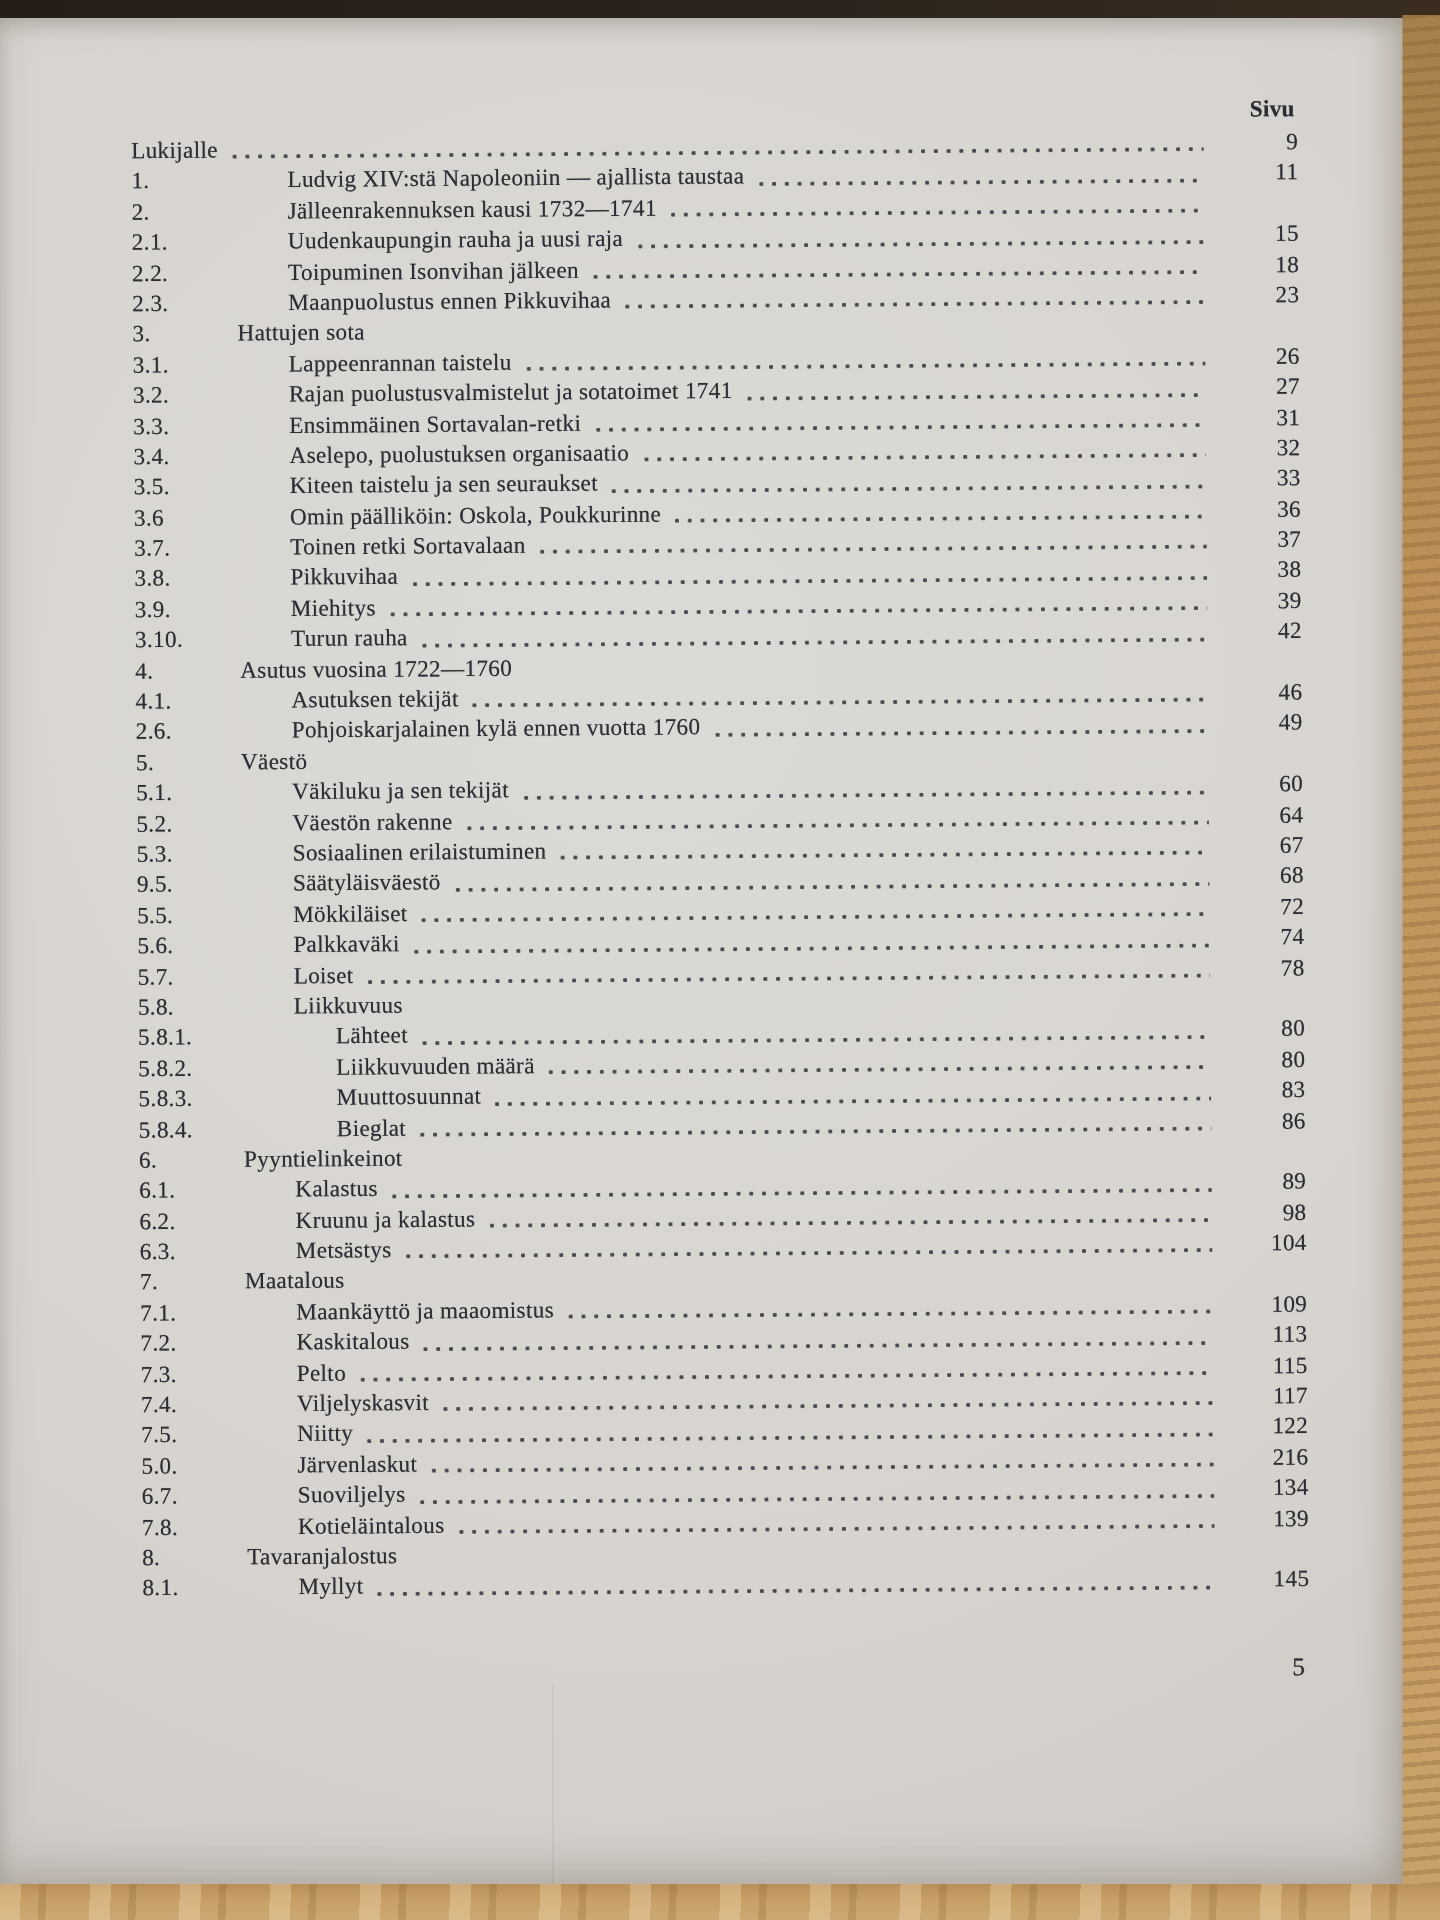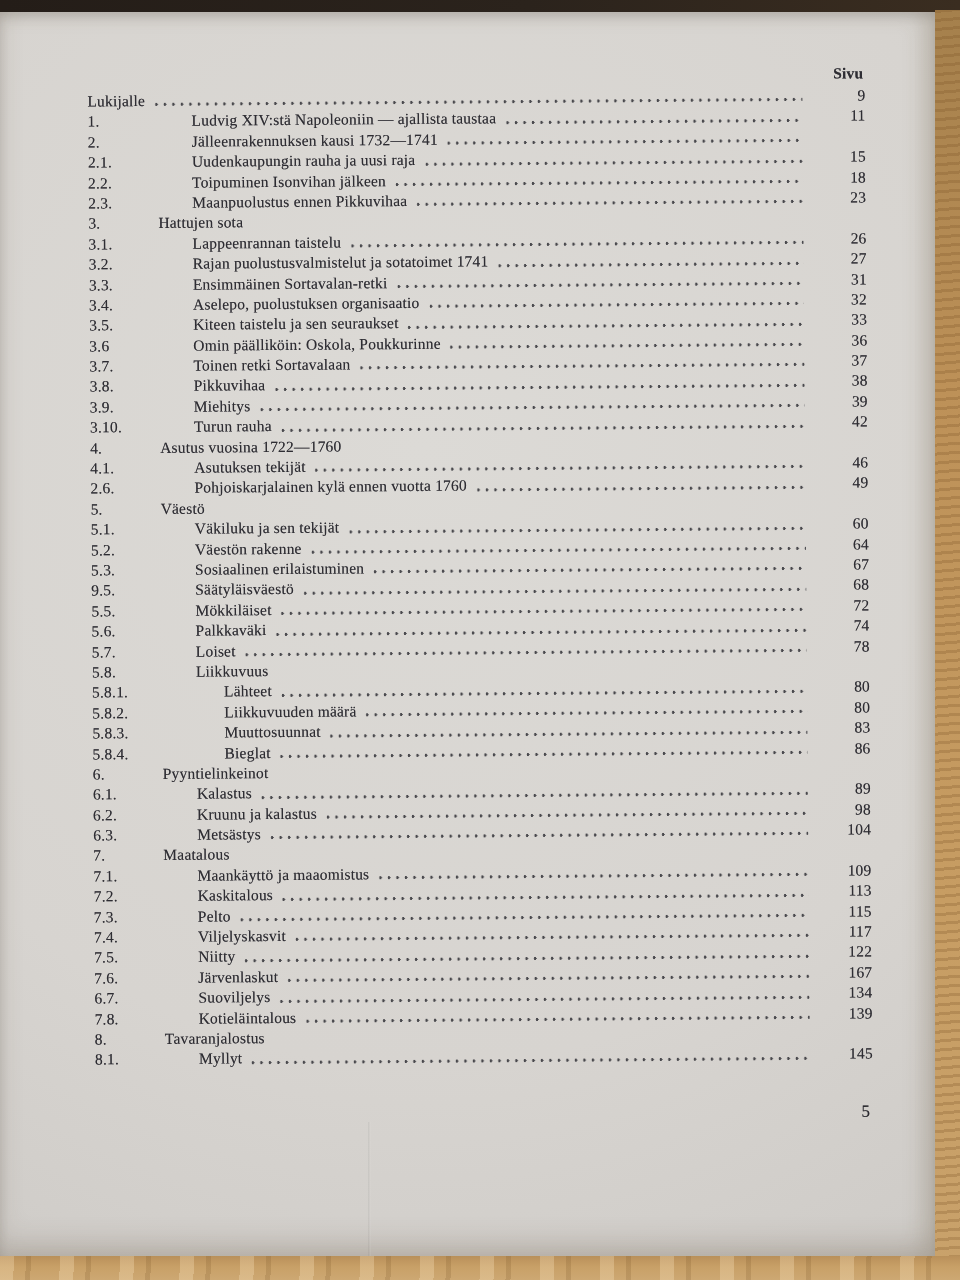--- a/index.html
+++ b/index.html
@@ -415,26 +415,26 @@
   </div>
           <div class="row lvl2">
     <span class="num">7.5.</span>
     <span class="titlewrap">
       <span class="title">Niitty</span>
       <span class="dots"></span>
     </span>
     <span class="pg">122</span>
   </div>
           <div class="row lvl2">
-    <span class="num">7.6.</span>
+    <span class="num">5.0.</span>
     <span class="titlewrap">
       <span class="title">Järvenlaskut</span>
       <span class="dots"></span>
     </span>
-    <span class="pg">167</span>
+    <span class="pg">216</span>
   </div>
           <div class="row lvl2">
     <span class="num">6.7.</span>
     <span class="titlewrap">
       <span class="title">Suoviljelys</span>
       <span class="dots"></span>
     </span>
     <span class="pg">134</span>
   </div>
           <div class="row lvl2">

